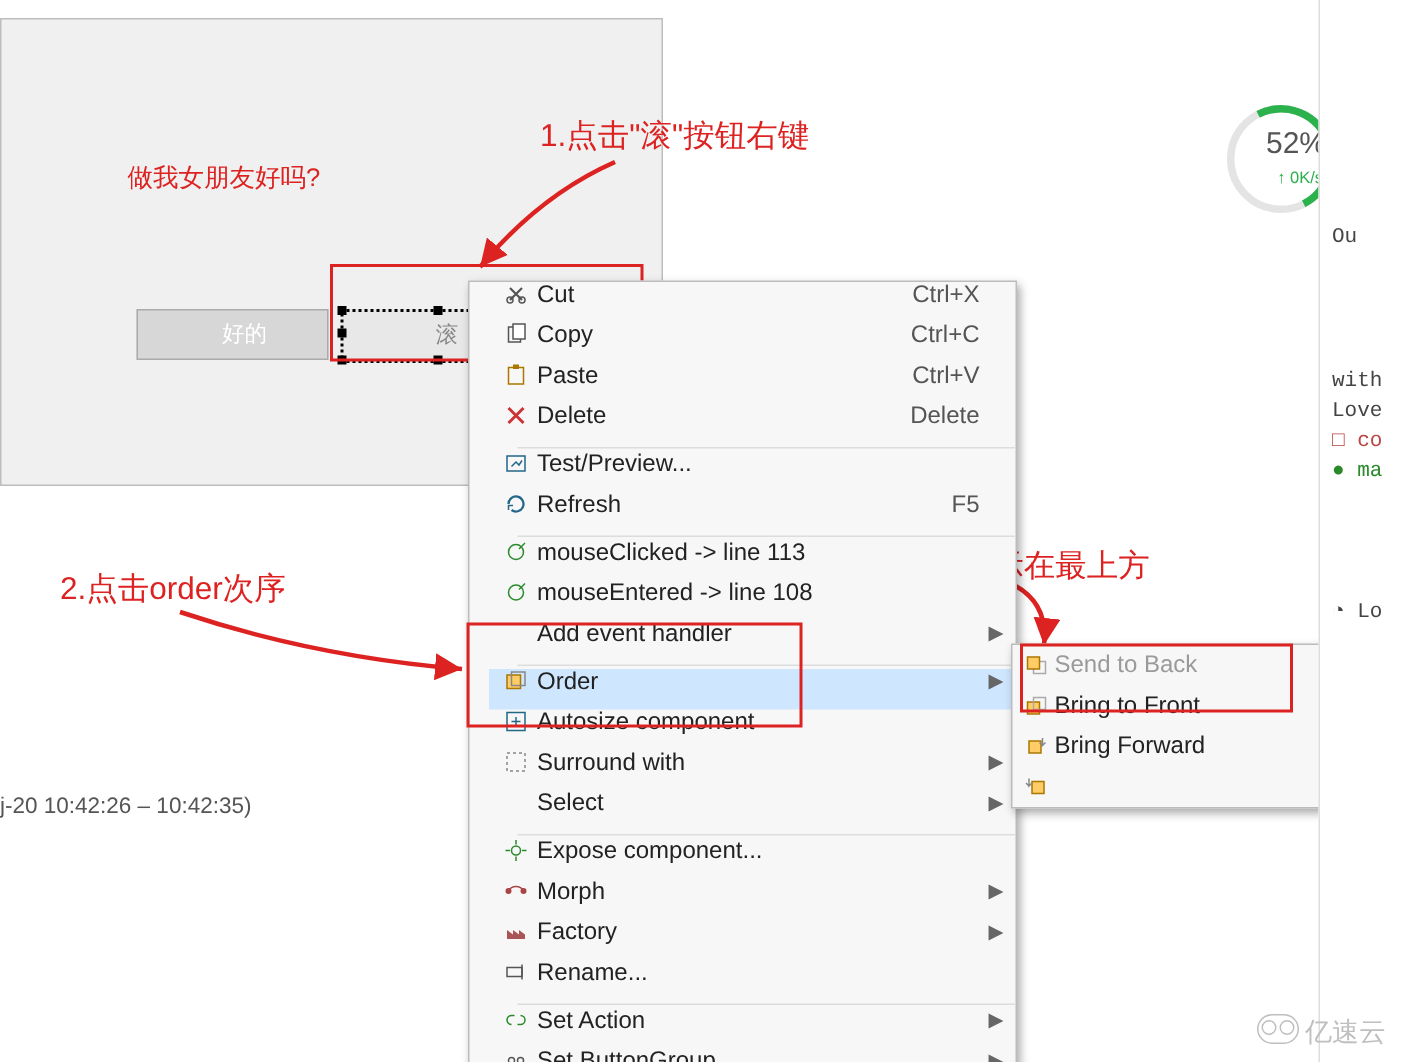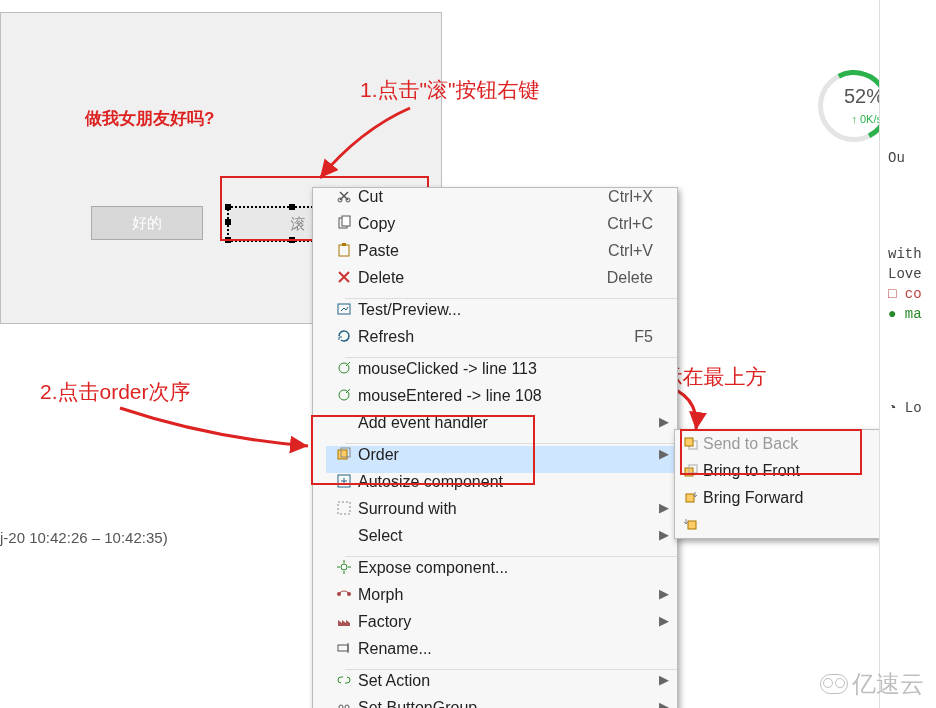--- a/index.html
+++ b/index.html
@@ -1,20 +1,20 @@
 <!DOCTYPE html>
 <html><head>
 <meta charset="utf-8">
 <style>
 html, body { margin:0; padding:0; width:936px; height:708px; font-family:"Segoe UI","Microsoft YaHei",Arial,sans-serif; font-size:15px; background:#fff; color:#222; overflow:hidden; }
 .stage { position:relative; width:936px; height:708px; }
 .panel { position:absolute; left:0; top:12px; width:440px; height:310px; border:1px solid #bdbdbd; background:#f0f0f0; }
-.prompt { position:absolute; left:84px; top:94px; font-size:17px; font-weight:bold; color:#d22; }
+.prompt { position:absolute; left:84px; top:94px; font-size:17px; font-weight:normal; color:#d22; }
 .btn { position:absolute; top:193px; width:110px; height:32px; line-height:32px; text-align:center; color:#fff; background:#d7d7d7; border:1px solid #aaa; font-size:15px; }
-.btn1 { left:90px; }
+.btn1 { left:90px;padding-left:16px; }
 .btn2 { left:226px; width:138px; background:#e8e8e8; border:2px dotted #000; color:#888; }
 .selbox { position:absolute; left:220px; top:176px; width:205px; height:61px; border:2px solid #d22; pointer-events:none; }
 .selhandle { position:absolute; width:6px; height:6px; background:#000; }
 .note { position:absolute; color:#d22; font-size:21px; }
 .note1 { left:360px; top:76px; }
 .note2 { left:40px; top:378px; }
 .note3 { left:476px; top:363px; }
 .note3box { position:absolute; left:680px; top:429px; width:178px; height:42px; border:2px solid #d22; pointer-events:none; }
 .stats { position:absolute; left:0; top:529px; font-size:15px; color:#555; }
 .ctx { position:absolute; left:312px; top:187px; width:364px; background:#f7f7f7; border:1px solid #bcbcbc; box-shadow:2px 3px 6px rgba(0,0,0,0.35); font-size:16px; }
@@ -31,21 +31,21 @@
 .sub .ic { width:24px; display:flex; justify-content:center; color:#888; }
 .sub .lb { flex:1; }
 .sub .row.dis { color:#9a9a9a; }
 .svgarrow { position:absolute; pointer-events:none; }
 .right { position:absolute; right:0; top:0; width:56px; height:708px; border-left:1px solid #ddd; background:#fff;font-family:Liberation Mono, monospace; }
 .pct { position:absolute; right:46px; top:70px; width:62px; height:62px; border-radius:50%; border:5px solid #e4e4e4; }
 .pct::before { content:""; position:absolute; inset:-5px; border-radius:50%; border:5px solid transparent; border-top-color:#2bb24c; border-right-color:#2bb24c; transform:rotate(18deg); }
 .pctv { position:absolute; right:52px; top:85px; font-size:20px; color:#555; }
 .pctsub { position:absolute; right:54px; top:113px; font-size:11px; color:#2bb24c; }
 .rtext { position:absolute; right:0; font-size:14px; color:#444; width:48px; overflow:hidden; white-space:nowrap; }
-.watermark { position:absolute; right:12px; bottom:8px; color:#bfbfbf; font-size:24px; display:flex; align-items:center; gap:4px; }
+.watermark { position:absolute; right:12px; bottom:8px; color:#bfbfbf; font-size:18px; display:flex; align-items:flex-start; gap:4px; }
 .watermark .wmic { width:26px; height:18px; border:1.5px solid #bfbfbf; border-radius:12px; position:relative; }
 .watermark .wmic::before,.watermark .wmic::after{content:"";position:absolute;top:3px;width:8px;height:8px;border:1.5px solid #bfbfbf;border-radius:50%;}
 .watermark .wmic::before{left:2px;} .watermark .wmic::after{right:2px;}
 svg.icon{width:16px;height:16px;}
 </style>
 </head>
 <body>
 <div class="stage">
 
 <div class="panel">

